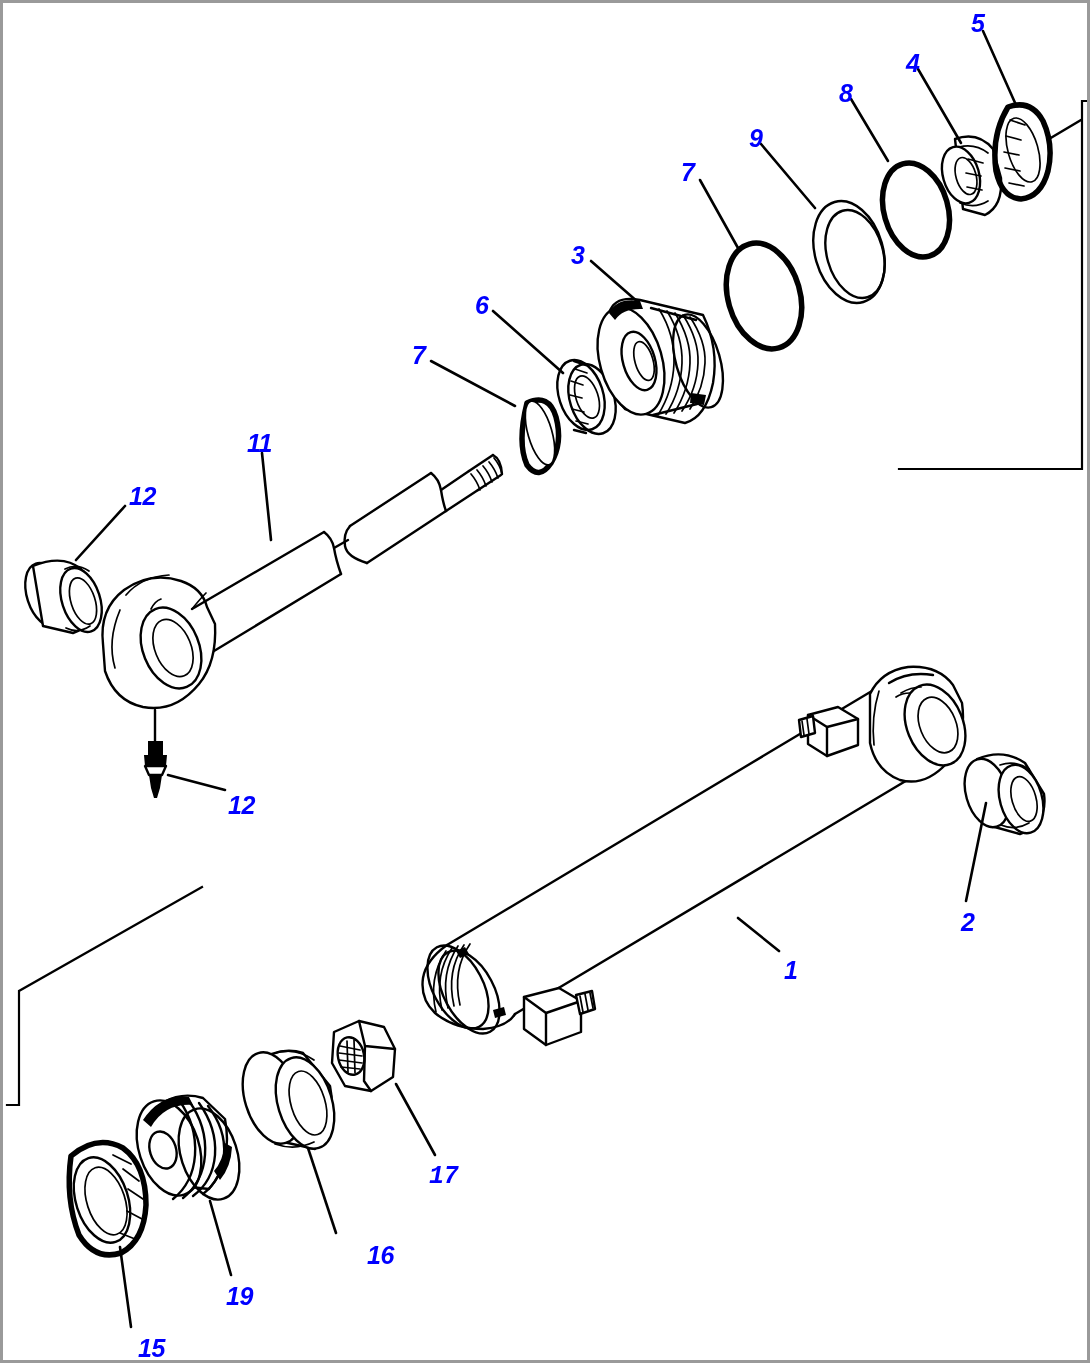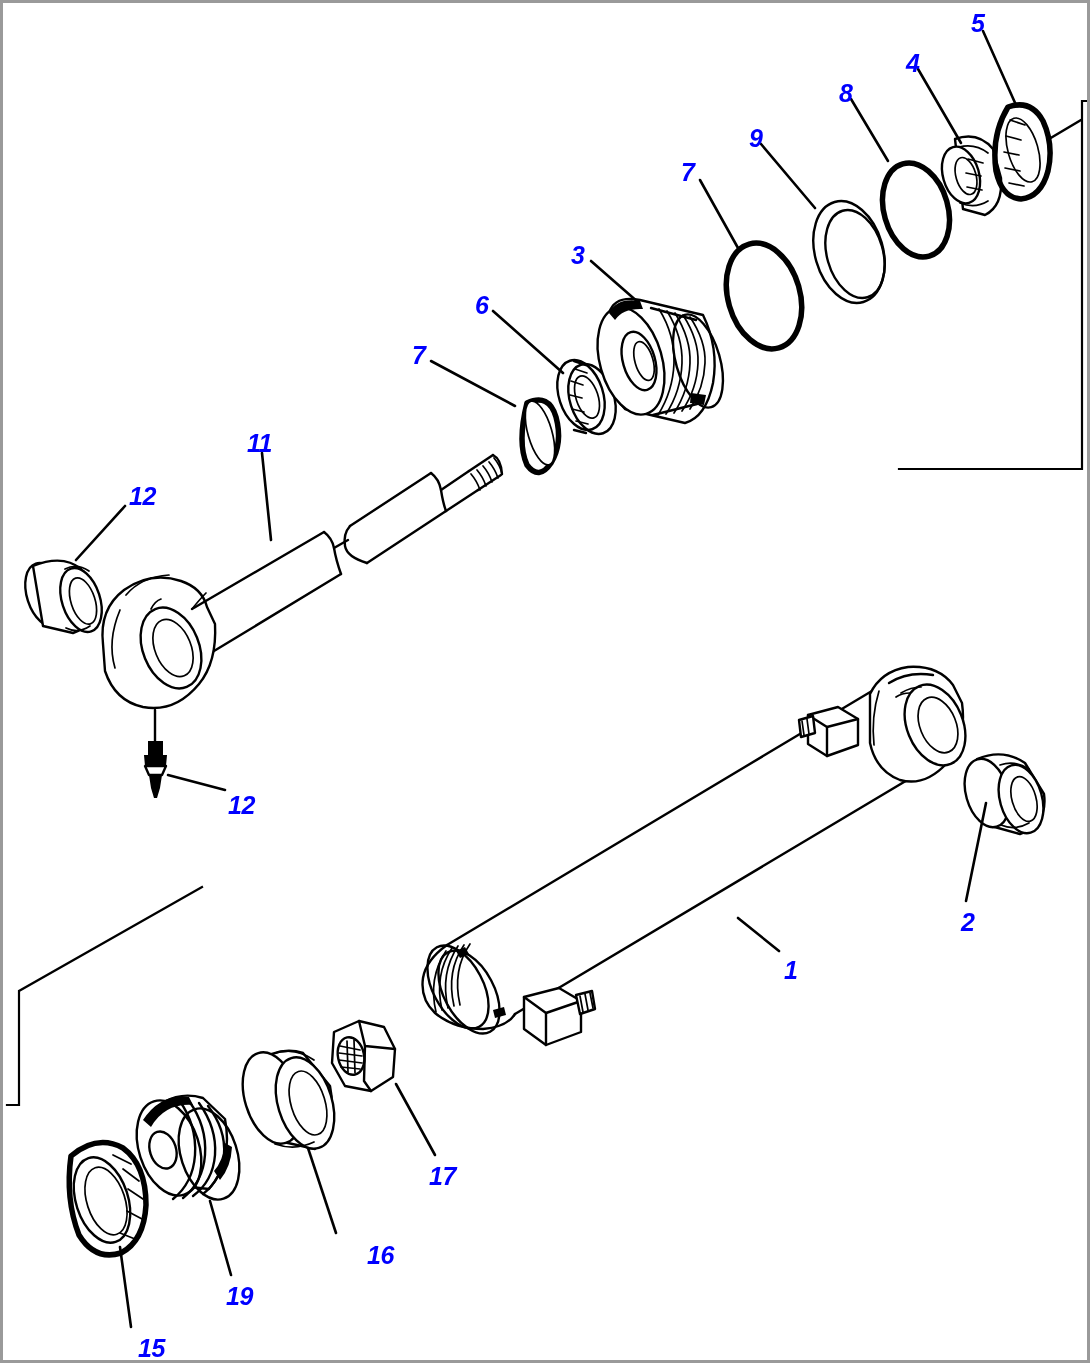--- a/index.html
+++ b/index.html
@@ -353,15 +353,15 @@
   <div class="callnum" style="left:409px;  top:340px;">7</div>
   <div class="callnum" style="left:836px;  top:78px;">8</div>
   <div class="callnum" style="left:746px;  top:123px;">9</div>
   <div class="callnum" style="left:678px;  top:157px;">7</div>
   <div class="callnum" style="left:244px;  top:428px;">11</div>
   <div class="callnum" style="left:126px;  top:481px;">12</div>
   <div class="callnum" style="left:225px;  top:790px;">12</div>
   <div class="callnum" style="left:223px;  top:1281px;">19</div>
   <div class="callnum" style="left:123px;  top:1333px;margin-left:12px;">15</div>
   <div class="callnum" style="left:328px;  top:1240px;margin-left:36px;">16</div>
-  <div class="callnum" style="left:426px;  top:1161px;">17</div>
+  <div class="callnum" style="left:426px;  top:1161px;font-family:Liberation Mono, monospace;">17</div>
 
 </div>
 
 </body></html>

